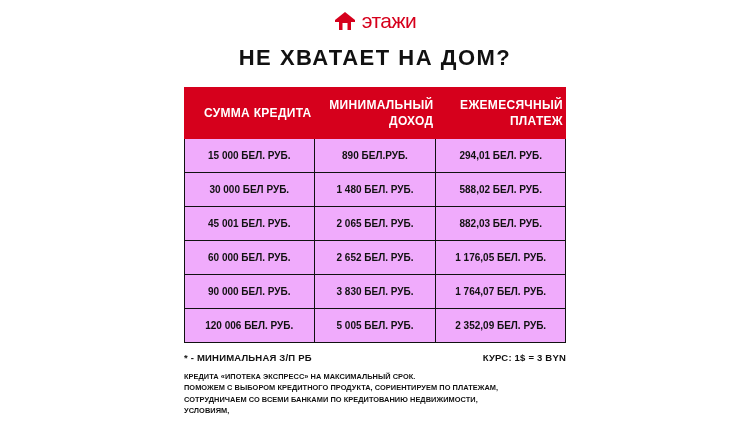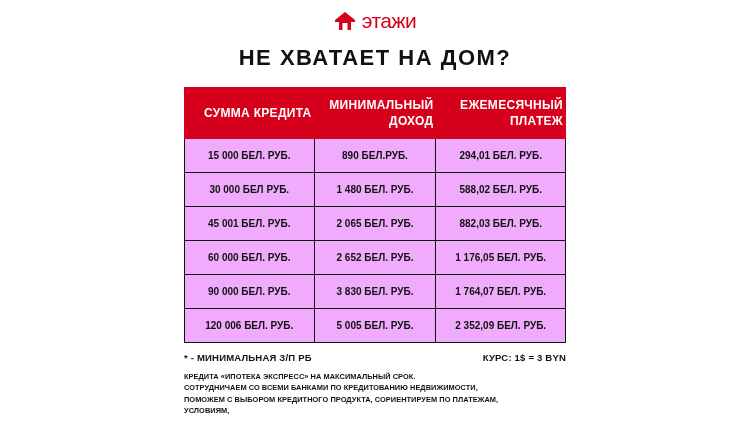--- a/index.html
+++ b/index.html
@@ -183,19 +183,19 @@
     </table>
   </div>
 
   <div class="foot-row">
     <span>* - МИНИМАЛЬНАЯ З/П РБ</span>
     <span>КУРС: 1$ = 3 BYN</span>
   </div>
 
   <div class="disclaimer">
     <p>КРЕДИТА «ИПОТЕКА ЭКСПРЕСС» НА МАКСИМАЛЬНЫЙ СРОК.</p>
+    <p>ПОМОЖЕМ С ВЫБОРОМ КРЕДИТНОГО ПРОДУКТА, СОРИЕНТИРУЕМ ПО ПЛАТЕЖАМ,</p>
     <p>СОТРУДНИЧАЕМ СО ВСЕМИ БАНКАМИ ПО КРЕДИТОВАНИЮ НЕДВИЖИМОСТИ,</p>
-    <p>ПОМОЖЕМ С ВЫБОРОМ КРЕДИТНОГО ПРОДУКТА, СОРИЕНТИРУЕМ ПО ПЛАТЕЖАМ,</p>
     <p>УСЛОВИЯМ,</p>
 
   </div>
 
 </div>
 
 </body></html>

